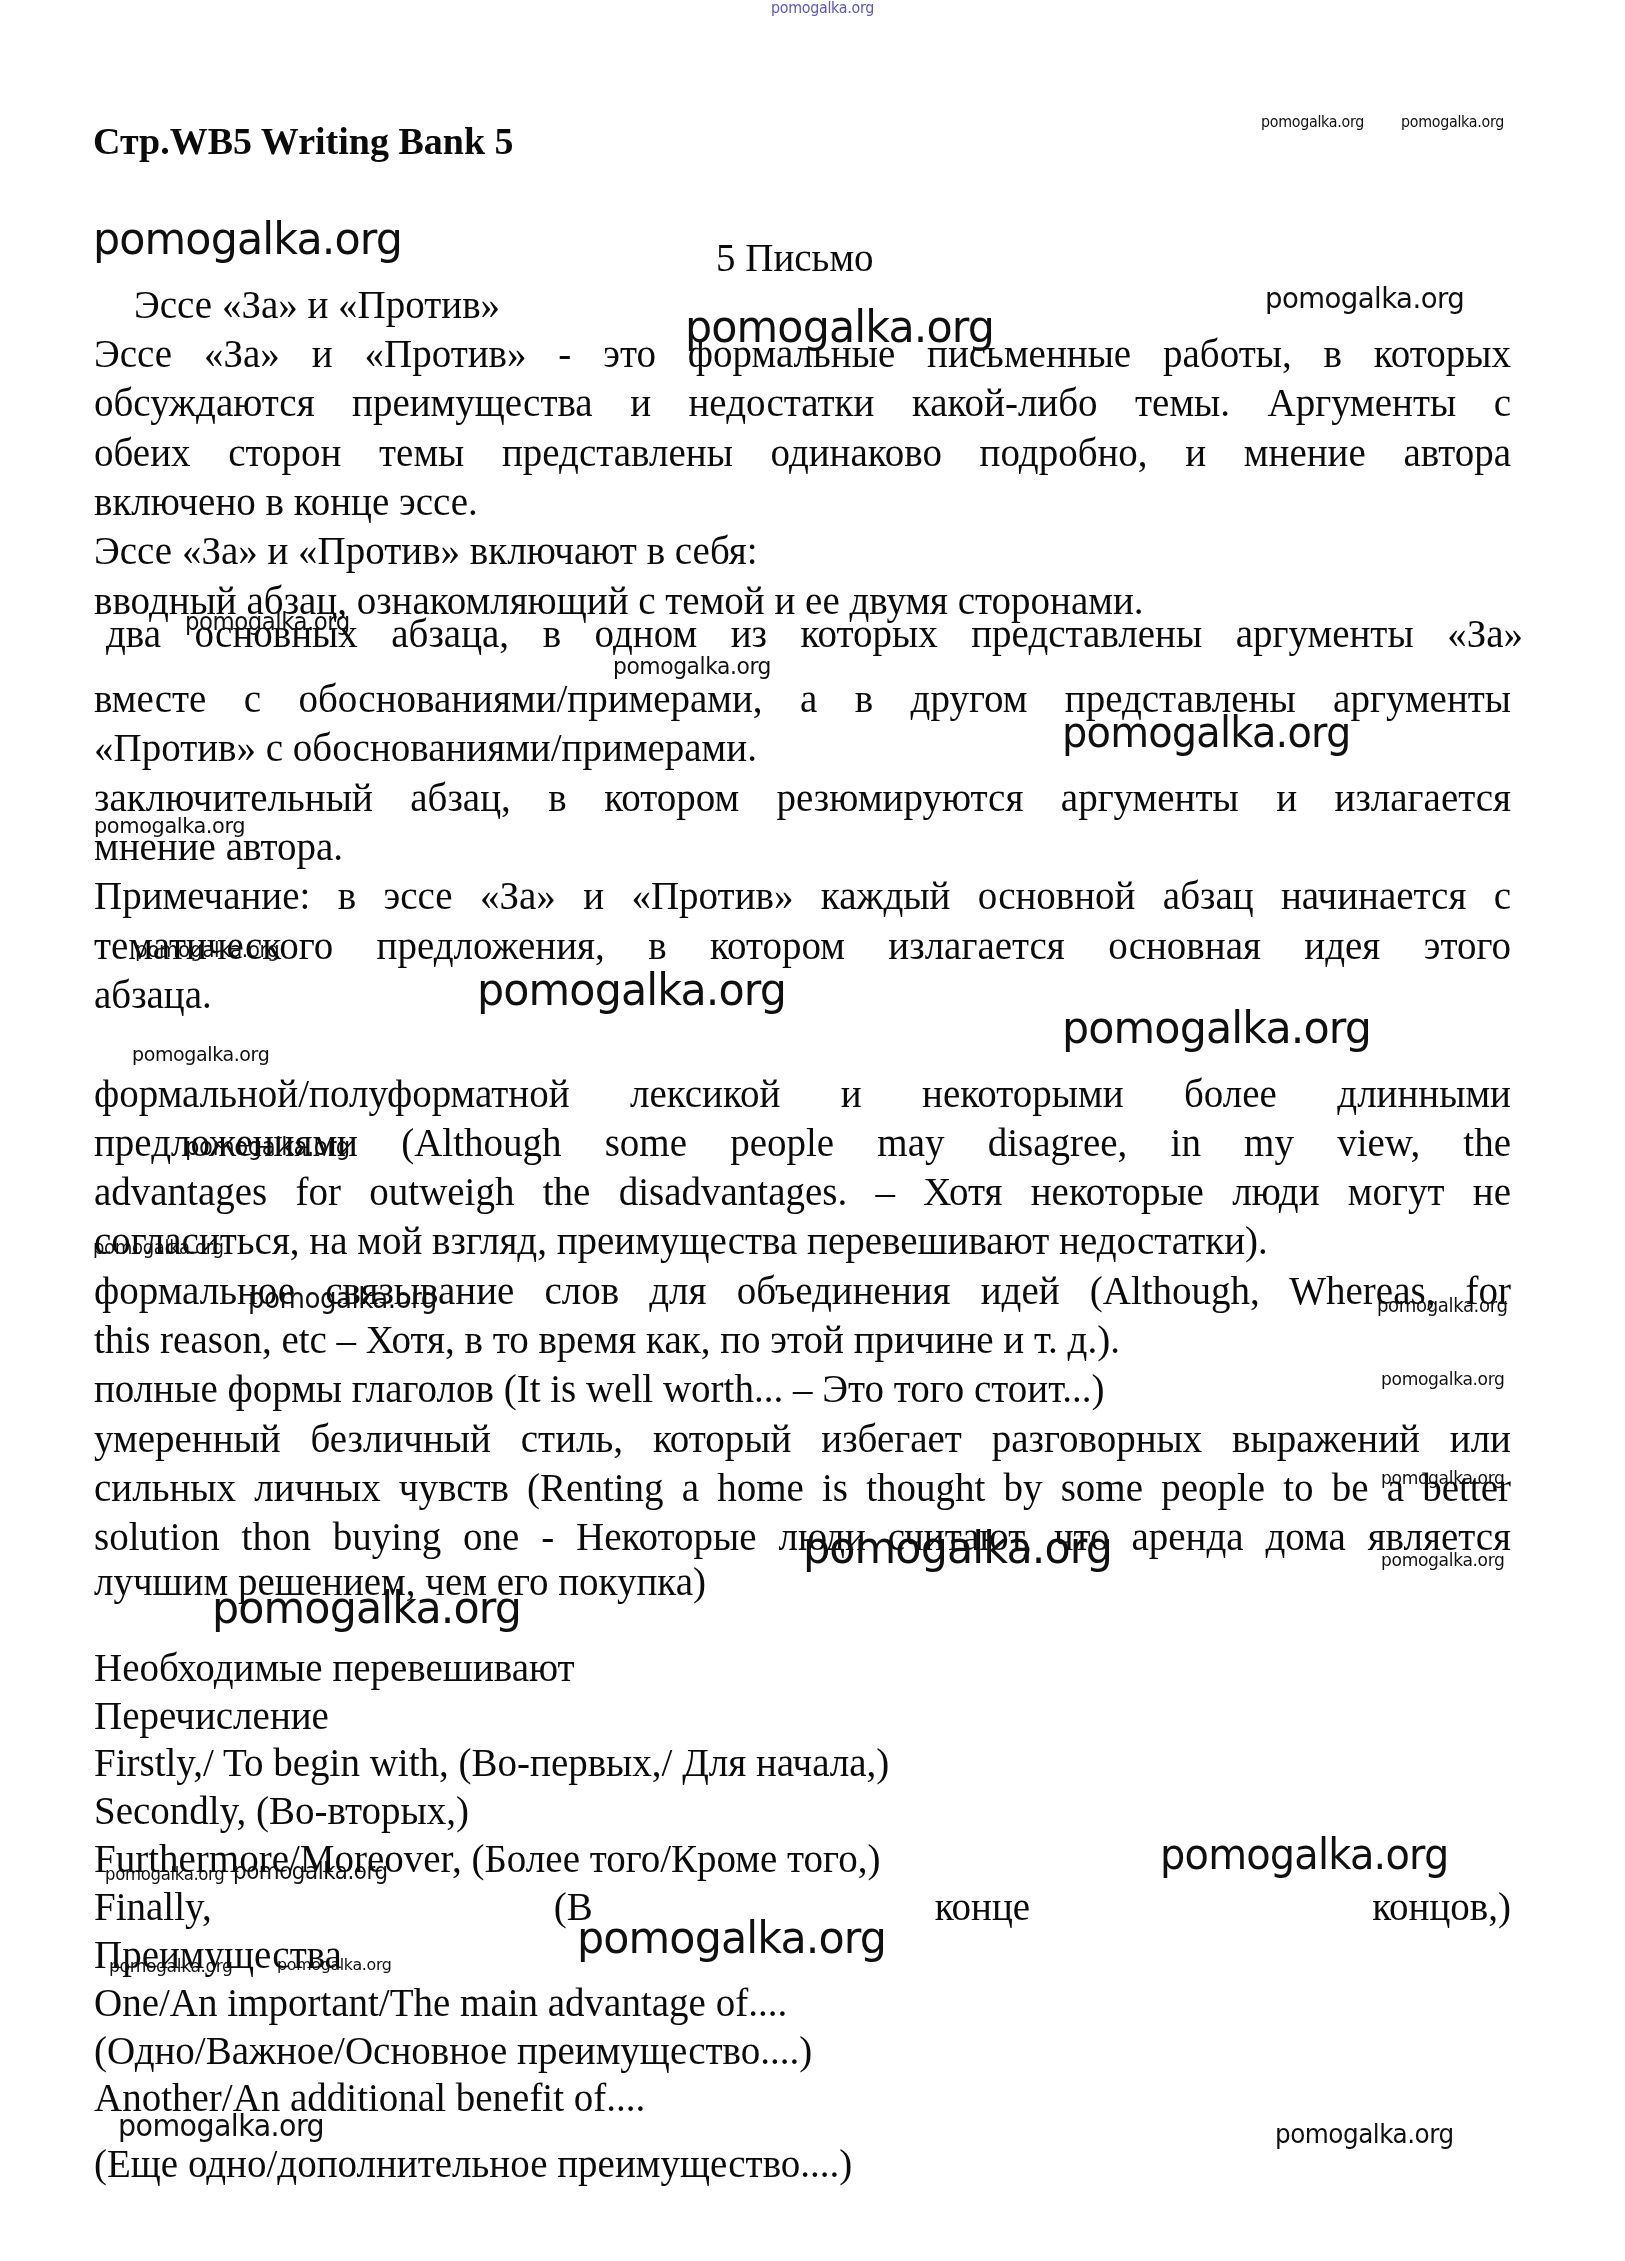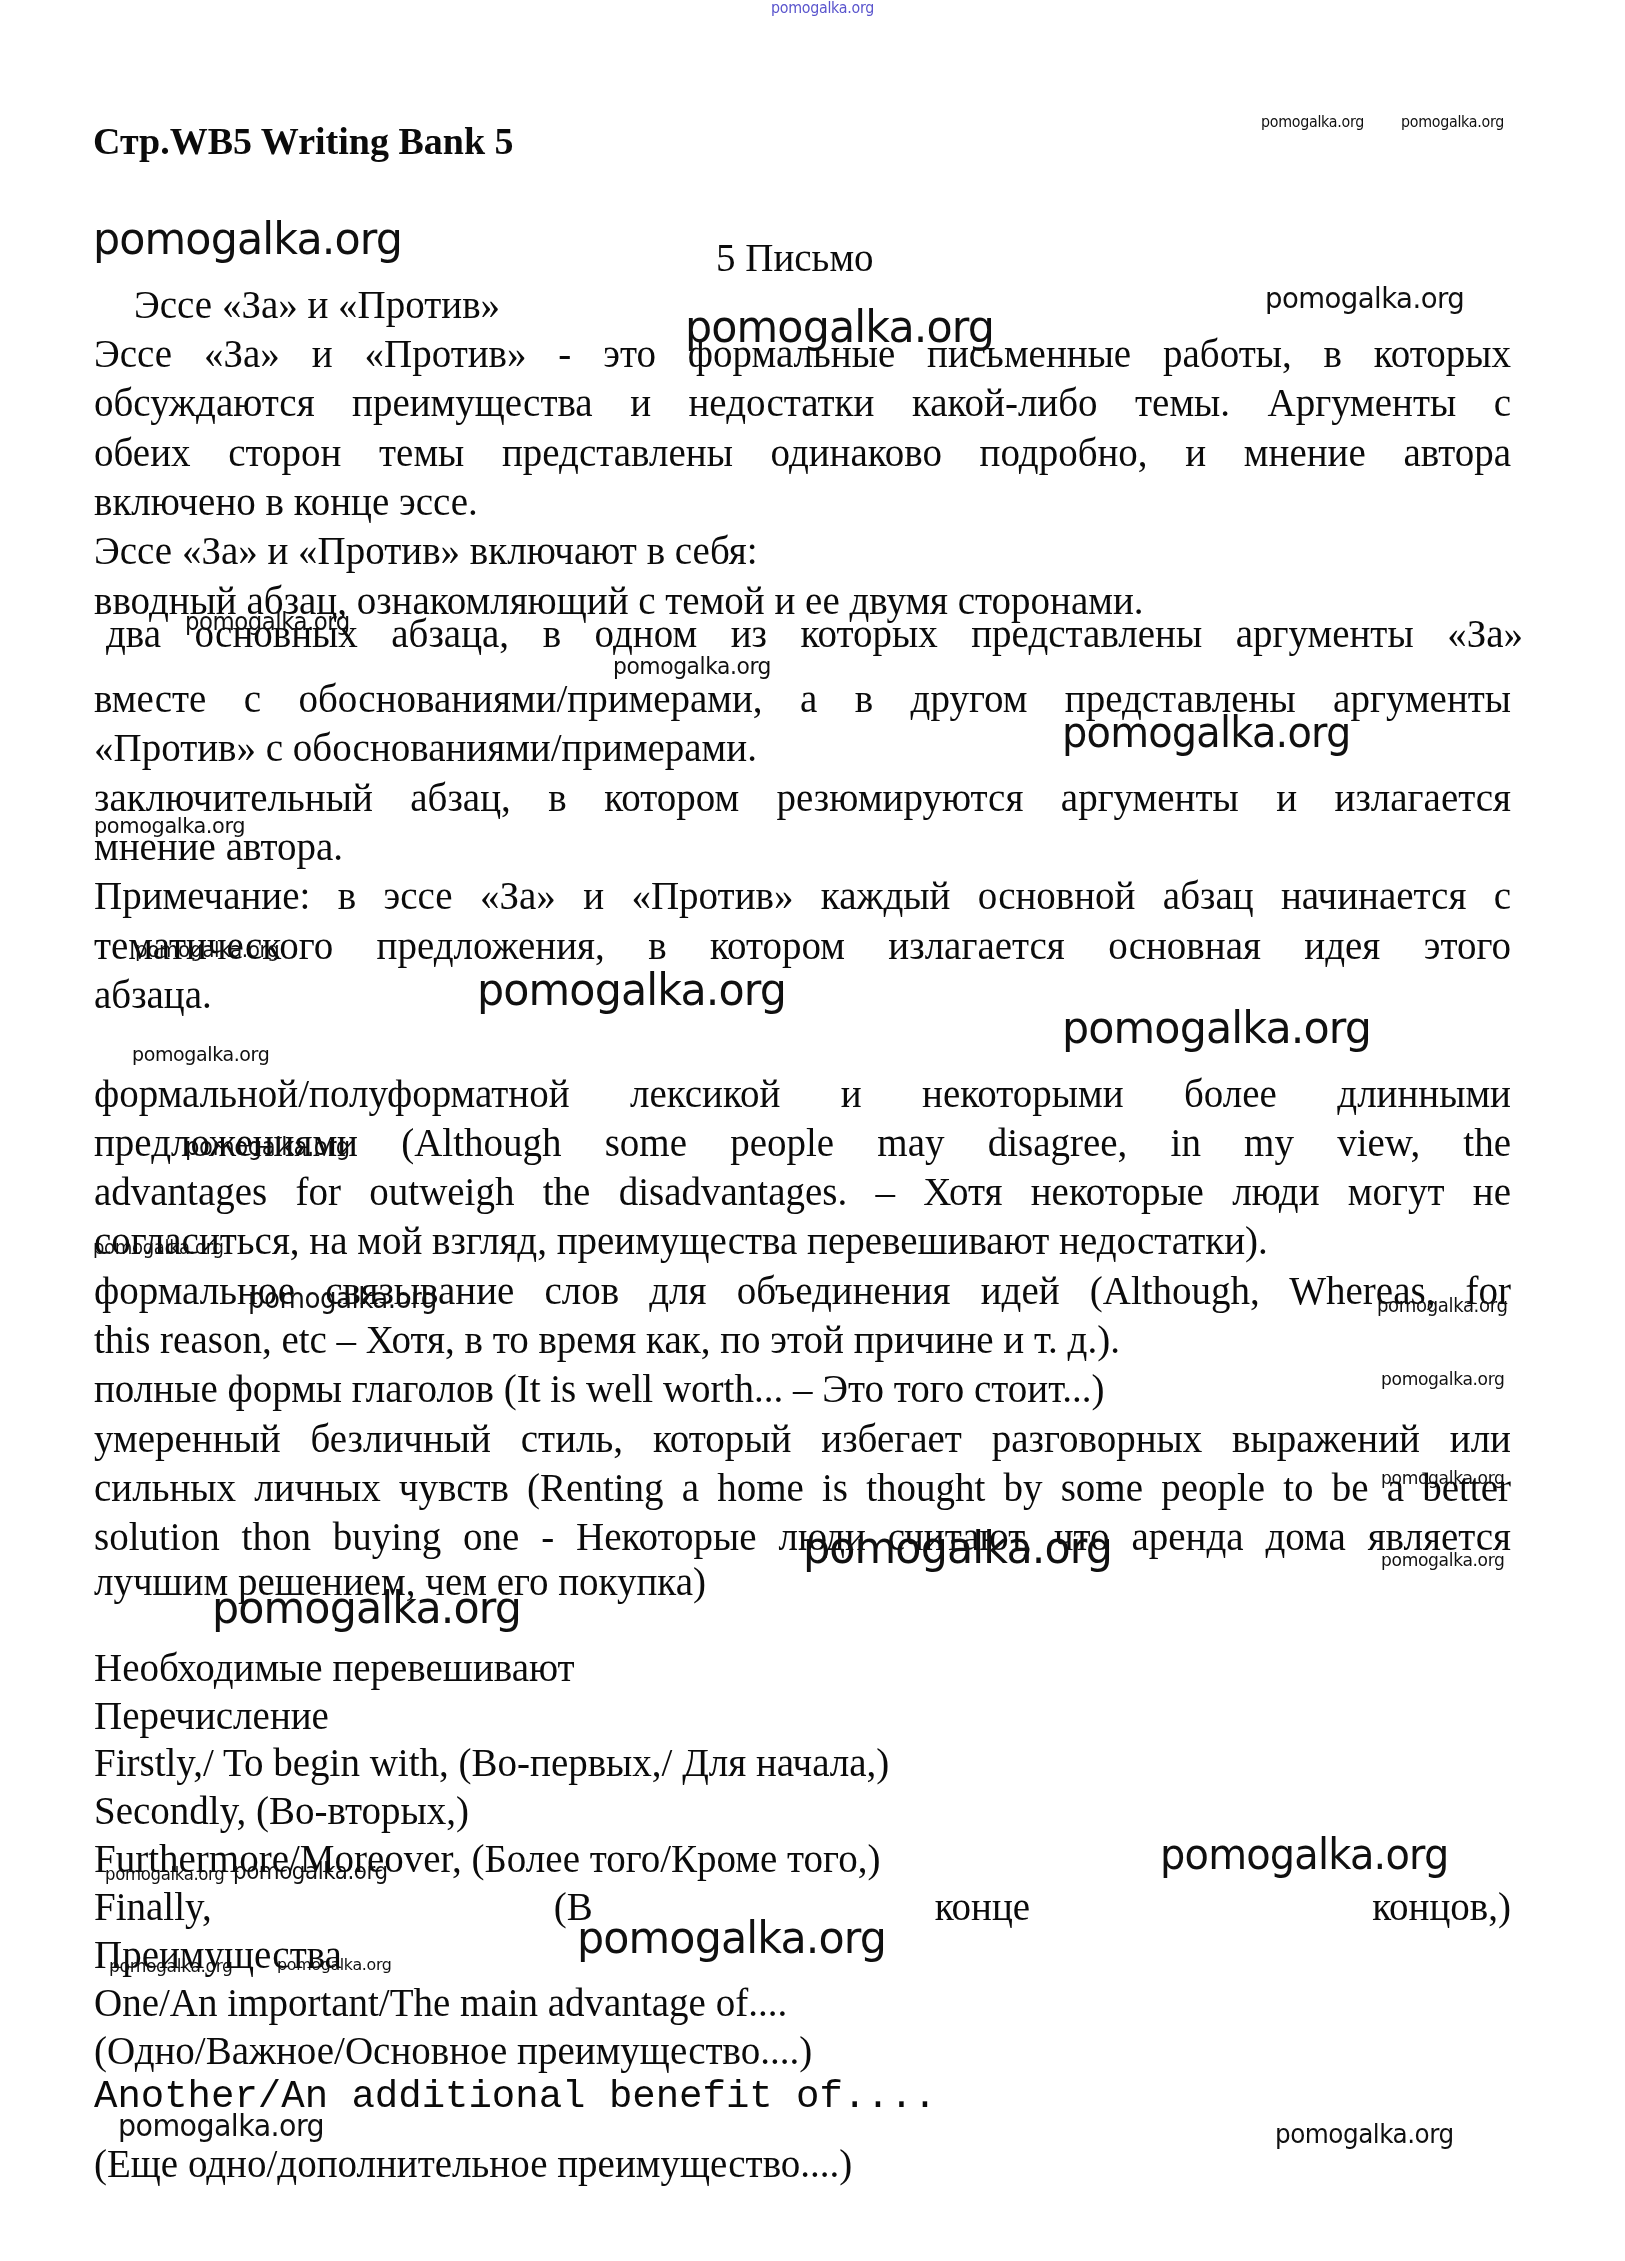--- a/index.html
+++ b/index.html
@@ -90,21 +90,21 @@
     <div class="line nowrap" style="top: 1837px;">Furthermore/Moreover, (Более того/Кроме того,)</div>
     <div class="line spread" style="top: 1885px;">
       <span>Finally,</span>
       <span>(В</span>
       <span>конце</span>
       <span>концов,)</span>
     </div>
     <div class="line nowrap" style="top: 1933px;">Преимущества</div>
     <div class="line nowrap" style="top: 1981px;">One/An important/The main advantage of....</div>
     <div class="line nowrap" style="top: 2029px;">(Одно/Важное/Основное преимущество....)</div>
-    <div class="line nowrap" style="top: 2076px; font-family: Liberation Mono, monospace;">Another/An additional benefit of....</div>
+    <div class="line nowrap" style="top: 2076px;">Another/An additional benefit of....</div>
     <div class="line nowrap" style="top: 2142px;">(Еще одно/дополнительное преимущество....)</div>
     <div class="wm blue" style="left: 771px; top: 1.4px; font-size: 15px;">pomogalka.org</div>
     <div class="wm" style="left: 1261px; top: 115px; font-size: 15px;">pomogalka.org</div>
     <div class="wm" style="left: 1401px; top: 115px; font-size: 15px;">pomogalka.org</div>
     <div class="wm" style="left: 93px; top: 216px; font-size: 45px;">pomogalka.org</div>
     <div class="wm" style="left: 685px; top: 304px; font-size: 45px;">pomogalka.org</div>
     <div class="wm" style="left: 1265px; top: 284px; font-size: 29px;">pomogalka.org</div>
     <div class="wm" style="left: 185px; top: 610px; font-size: 24px;">pomogalka.org</div>
     <div class="wm" style="left: 613px; top: 655px; font-size: 23px;">pomogalka.org</div>
     <div class="wm" style="left: 1062px; top: 712px; font-size: 42px;">pomogalka.org</div>

